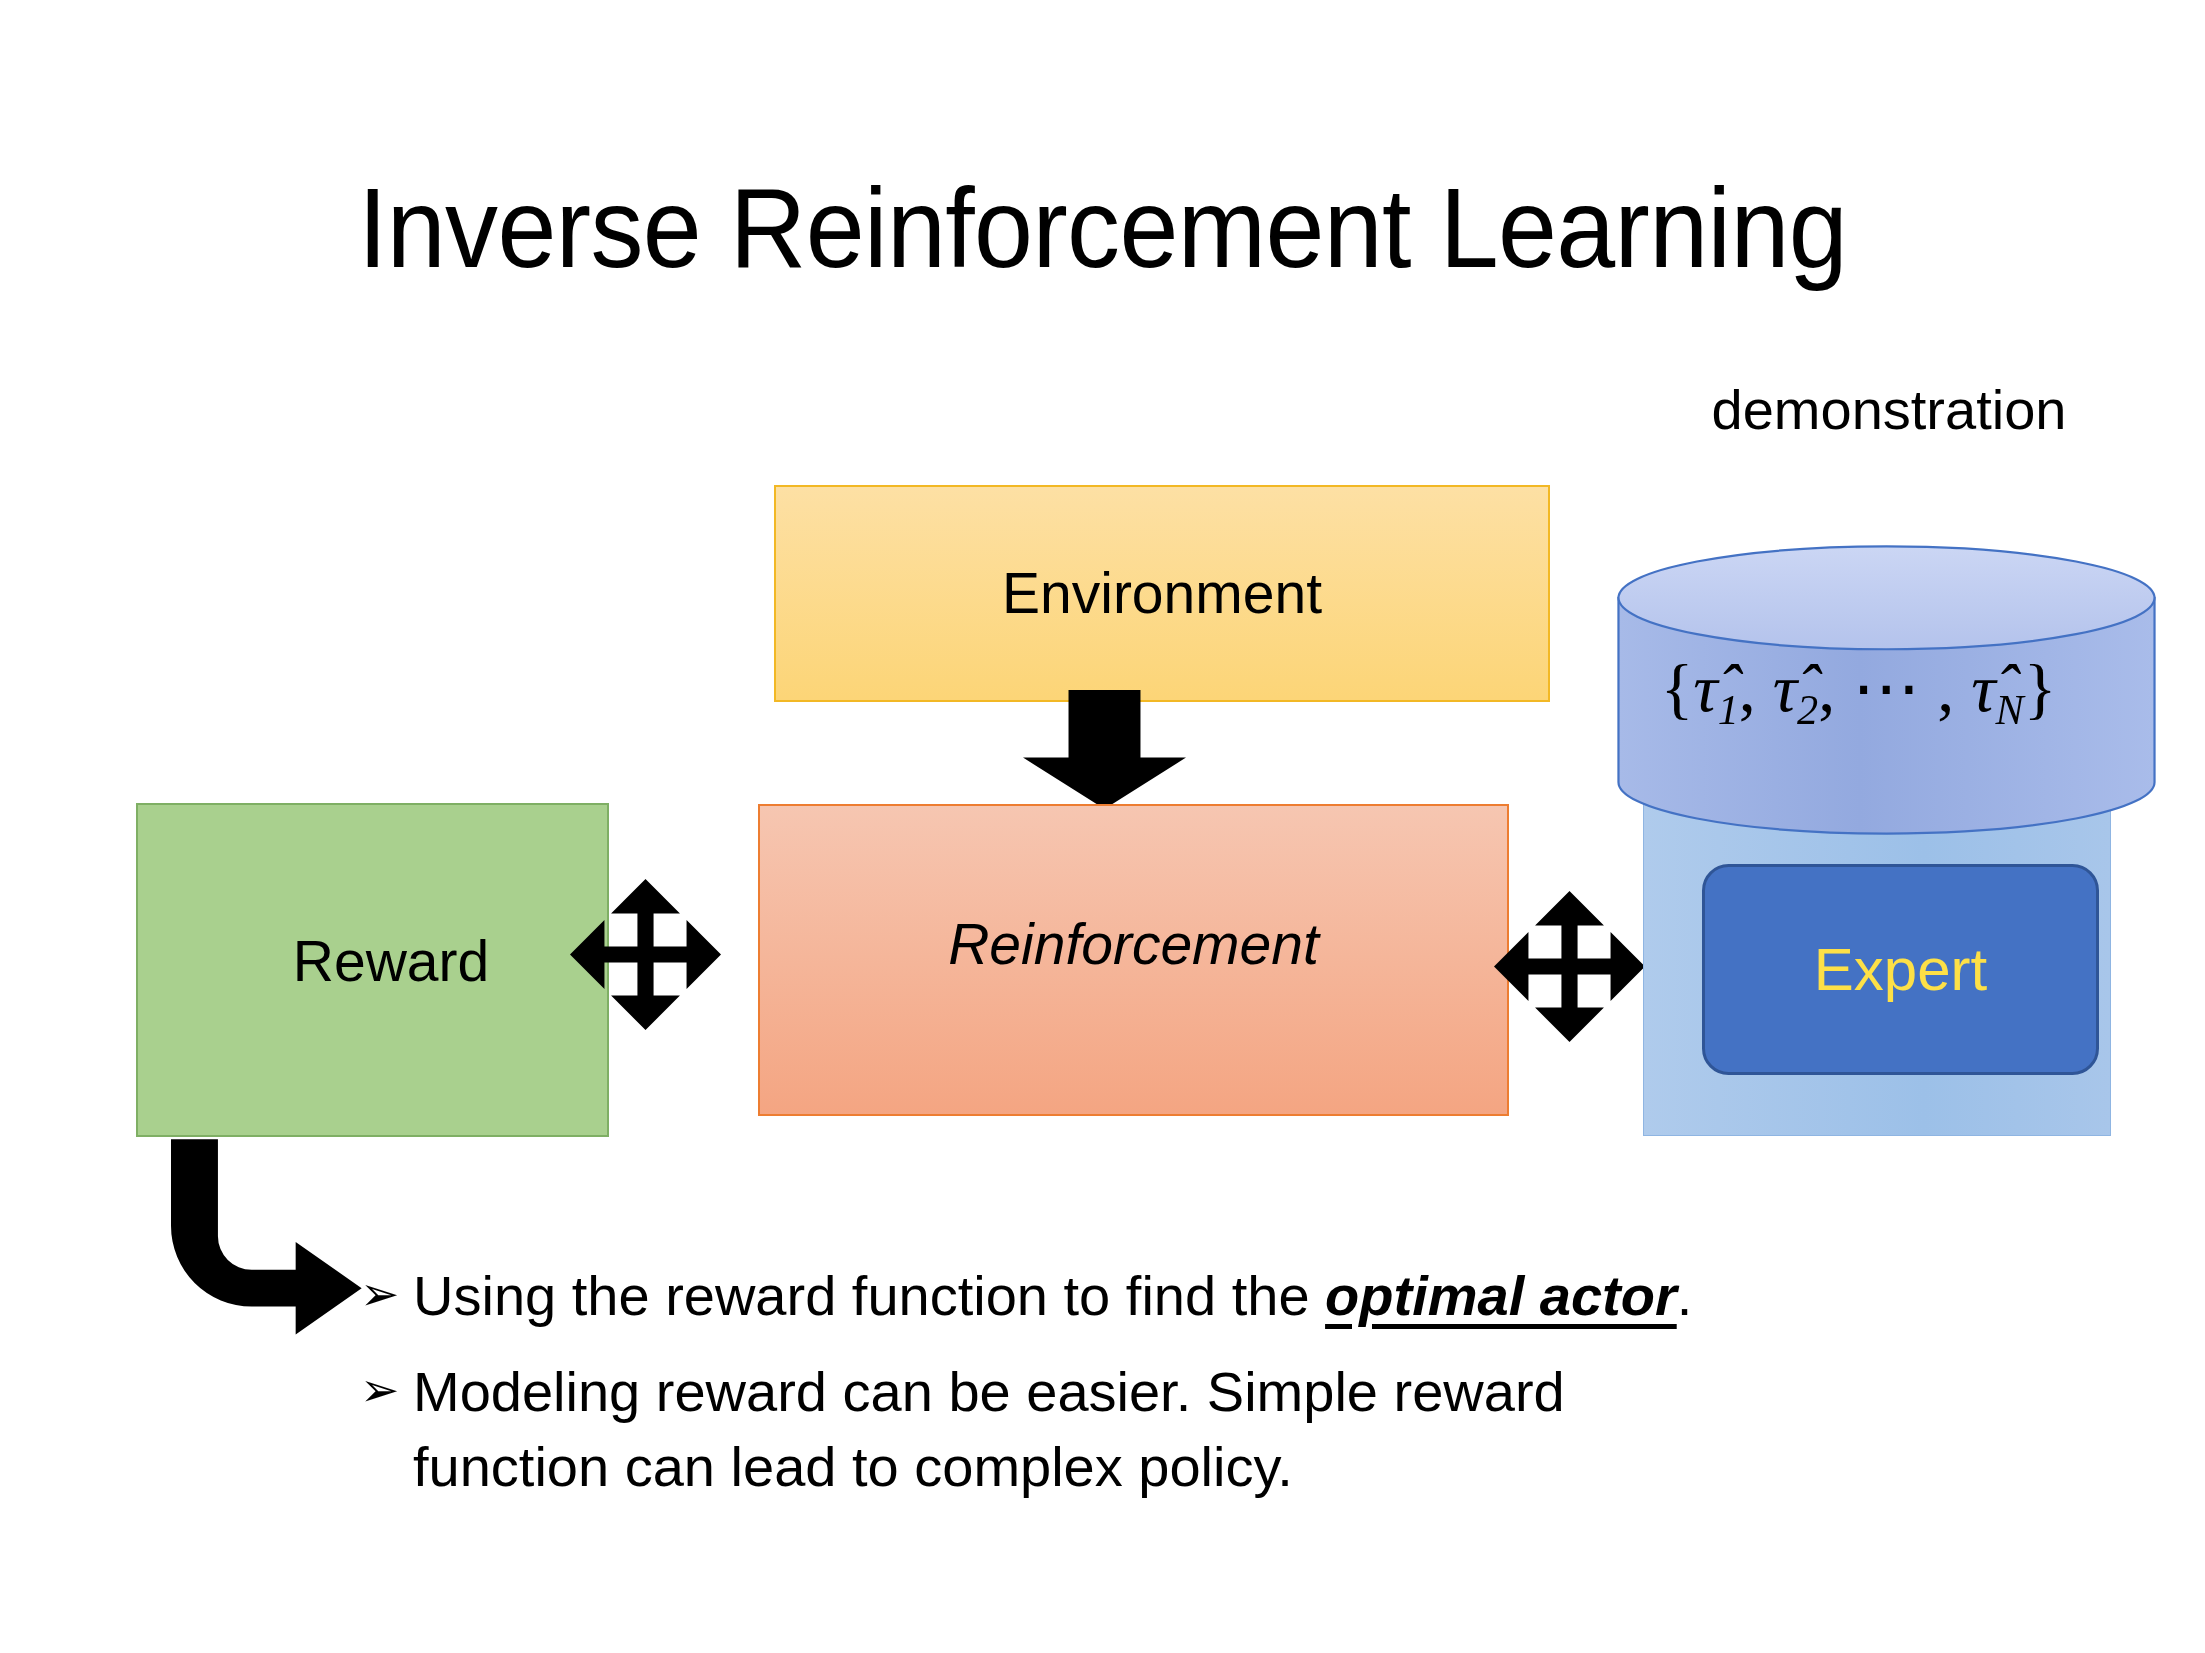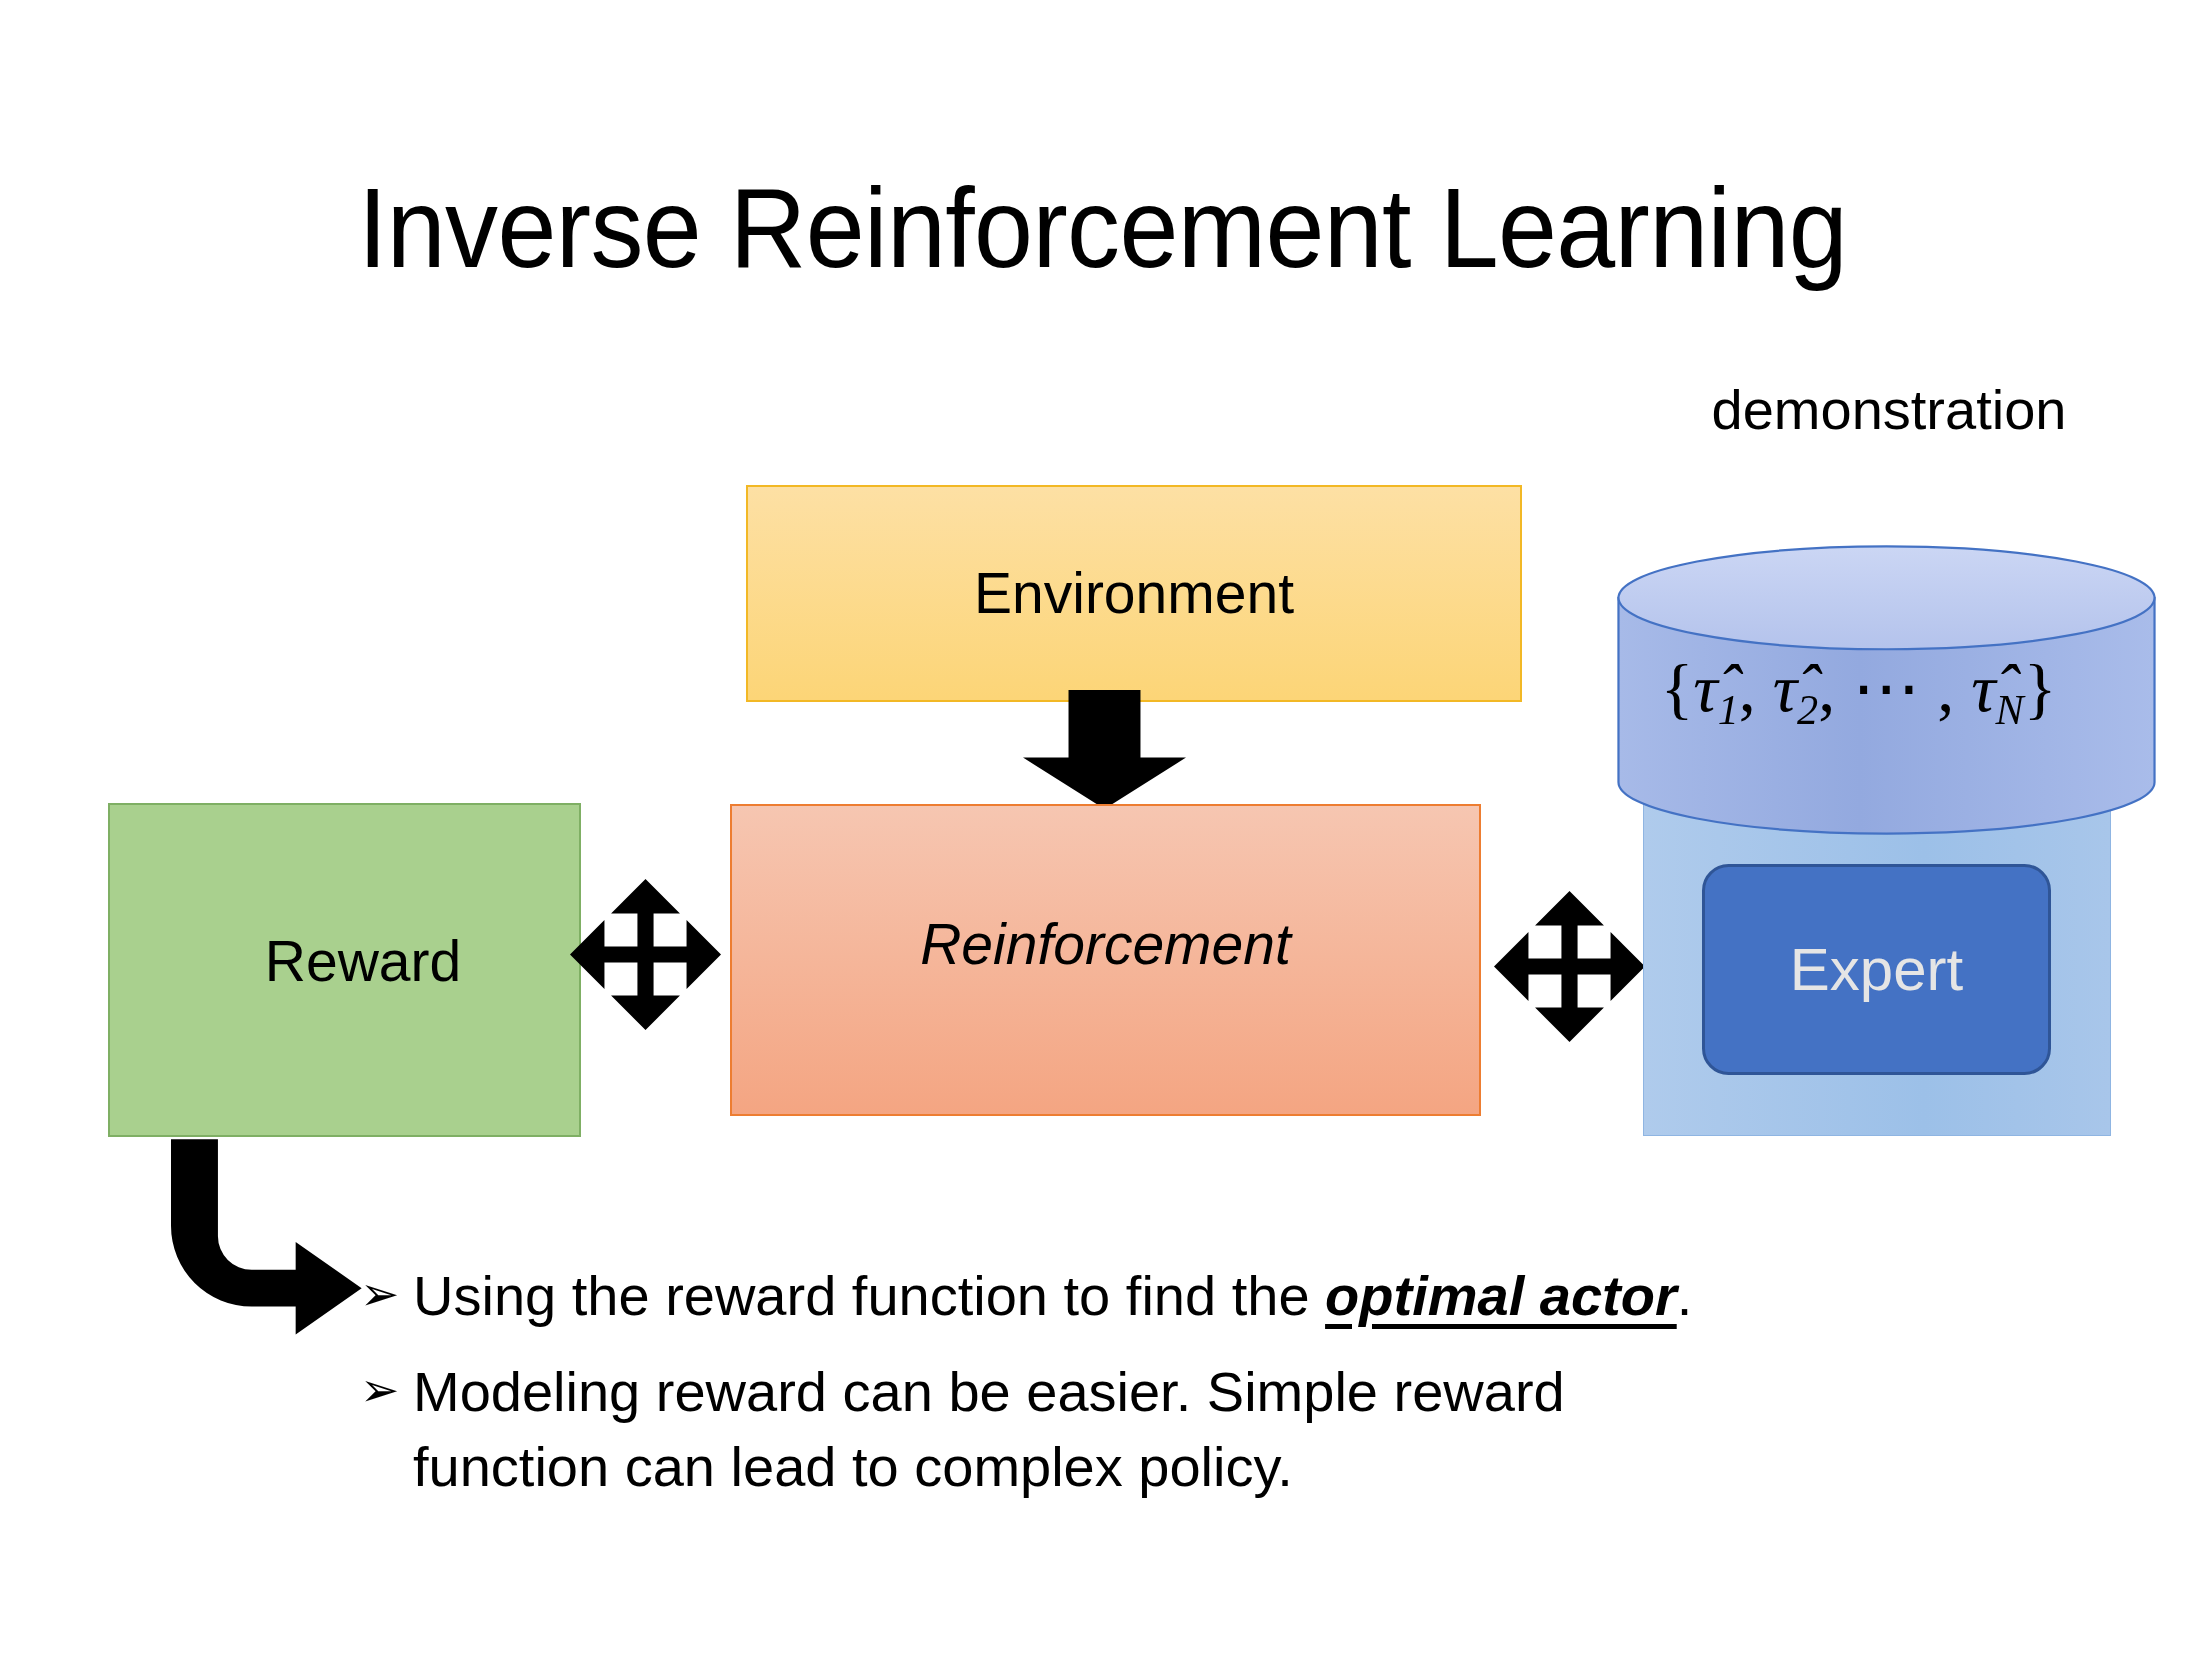--- a/index.html
+++ b/index.html
@@ -36,20 +36,21 @@
 
   
   .box {
     position: absolute;
     box-sizing: border-box;
     display: flex;
     align-items: center;
     justify-content: center;
     text-align: left;
     line-height: 1.18;
+    margin-left: 28px;
   }
 
   
   #env-box {
     left: 746px;
     top: 485px;
     width: 776px;
     height: 217px;
     background: linear-gradient(to bottom, #FDE0A4 0%, #FCD577 100%);
     border: 2.9px solid #F2B825;
@@ -107,30 +108,30 @@
     background: linear-gradient(to right, #AFCBEC 0%, #9CC0E8 60%, #A8C6EA 100%);
     border: 1.5px solid #8FB5E2;
     box-sizing: border-box;
   }
 
   
   #expert-box {
     position: absolute;
     left: 1702px;
     top: 864px;
-    width: 349px;
+    width: 397px;
     height: 211px;
     border-radius: 26.5px;
     background: #4472C4;
     border: 3.7px solid #2F5597;
     box-sizing: border-box;
     display: flex;
     align-items: center;
     justify-content: center;
-    color: #e5e5e5;
+    color: #fde047;
     font-size: 60px;
   }
 
   
   #cylinder {
     position: absolute;
     left: 1617px;
     top: 545px;
     width: 539px;
     height: 290px;

